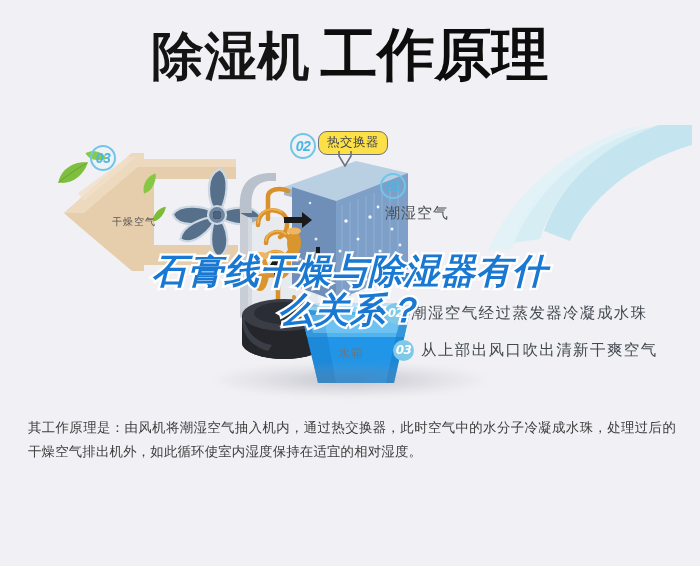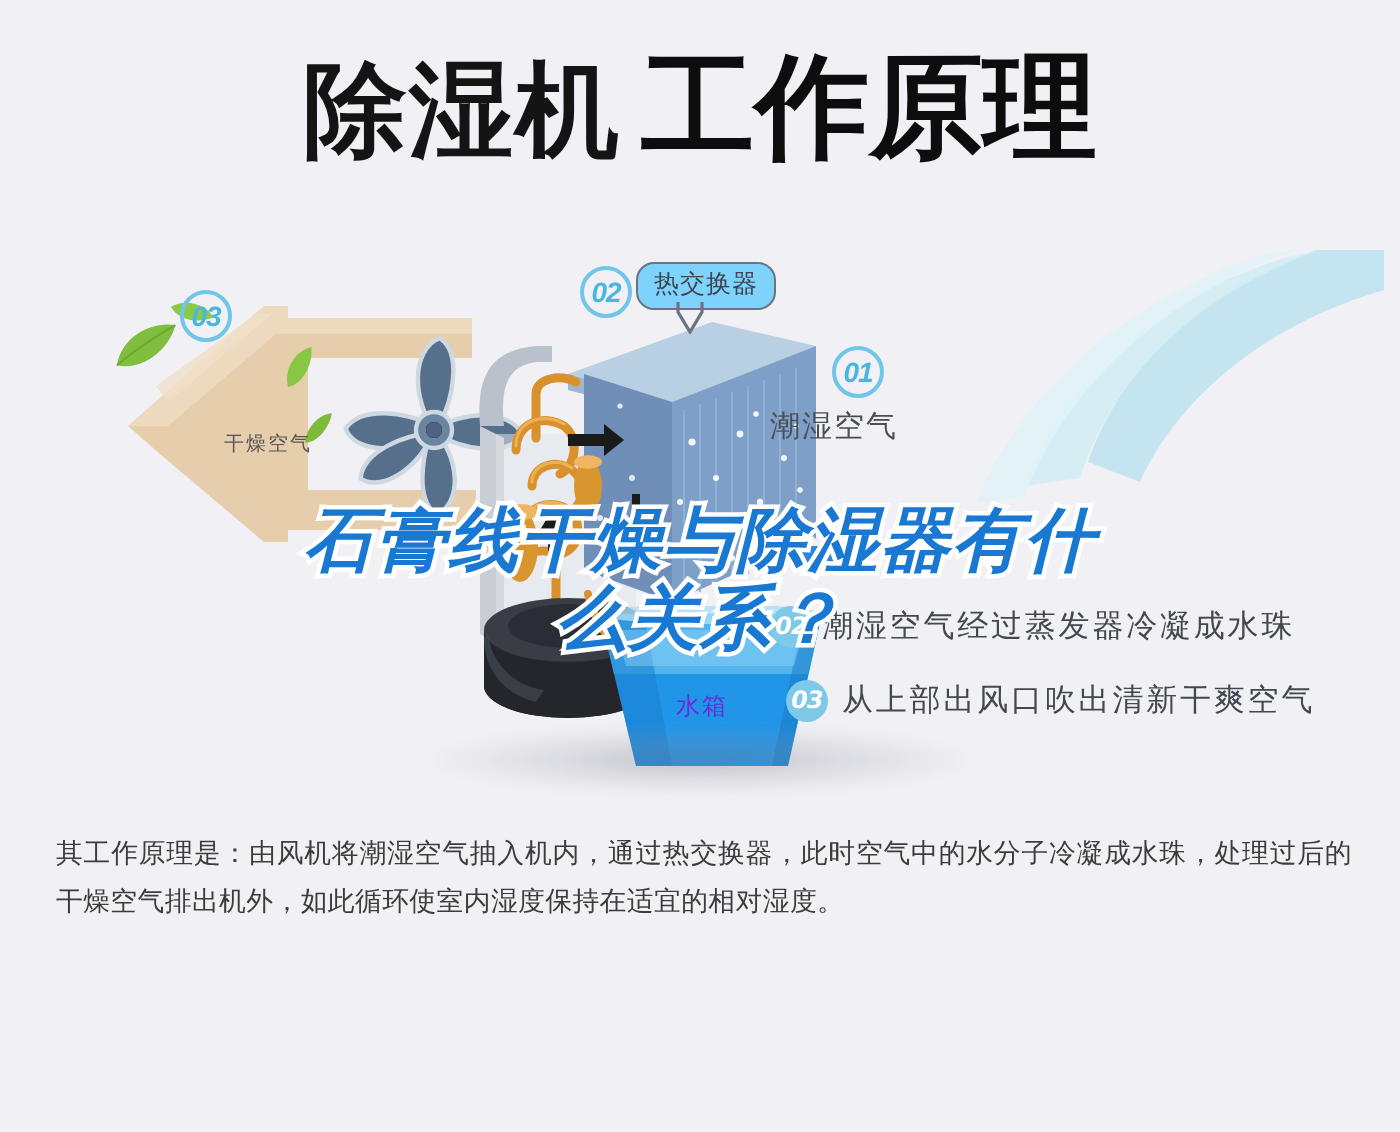--- a/index.html
+++ b/index.html
@@ -126,21 +126,21 @@
     font-style: italic;
     line-height: 21px;
     text-align: center;
     letter-spacing: -0.5px;
     vertical-align: middle;
     box-sizing: border-box;
   }
 
   .badge-03 { left: 90px; top: 20px; }
   .badge-02 { left: 290px; top: 8px; }
-  .badge-01 { left: 380px; top: 48px; margin-left: 36px; }
+  .badge-01 { left: 380px; top: 48px; }
 
   .label-dry {
     position: absolute;
     left: 112px; top: 90px;
     font-size: 10px;
     color: #555555;
     letter-spacing: 1px;
     font-family: "DejaVu Sans", sans-serif;
   }
   .label-humid {
@@ -148,32 +148,32 @@
     left: 385px; top: 79px;
     font-size: 15px;
     color: #4a4f55;
     letter-spacing: 1px;
     font-family: "DejaVu Sans", sans-serif;
   }
   .label-tank {
     position: absolute;
     left: 338px; top: 220px;
     font-size: 12px;
-    color: #6d28d9;
+    color: #737373;
     letter-spacing: 1px;
     font-family: "DejaVu Sans", sans-serif;
   }
 
   .bubble {
     position: absolute;
     left: 318px; top: 6px;
     padding: 2px 8px 3px 8px;
     border: 1.6px solid #6b7280;
     border-radius: 9px;
-    background: #7dd3fc;
+    background: #fde047;
     font-size: 12.5px;
     color: #3f4550;
     letter-spacing: 0.5px;
     font-family: "DejaVu Sans", sans-serif;
     white-space: nowrap;
   }
   .bubble-tail {
     position: absolute;
     left: 338px; top: 26px;
     width: 14px; height: 16px;

